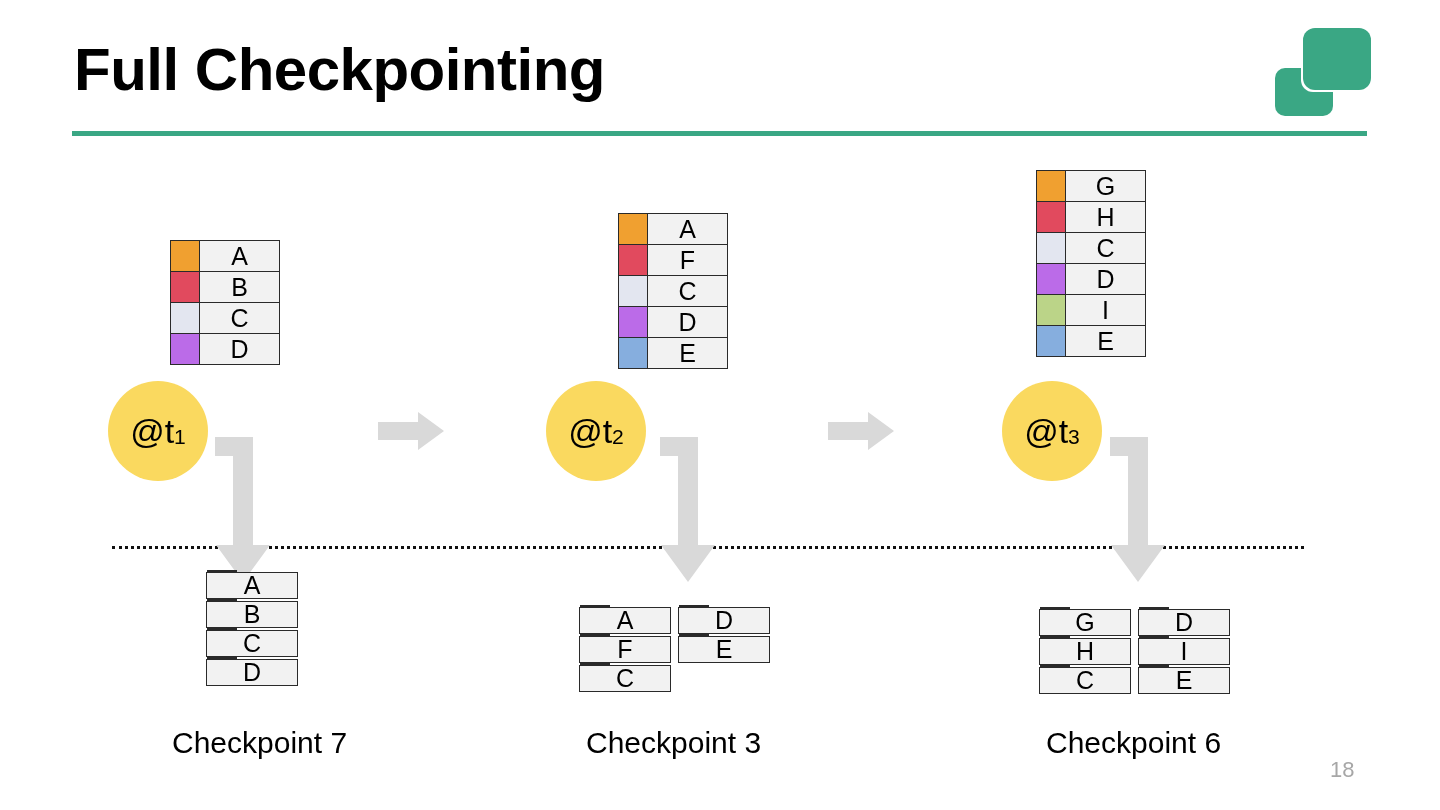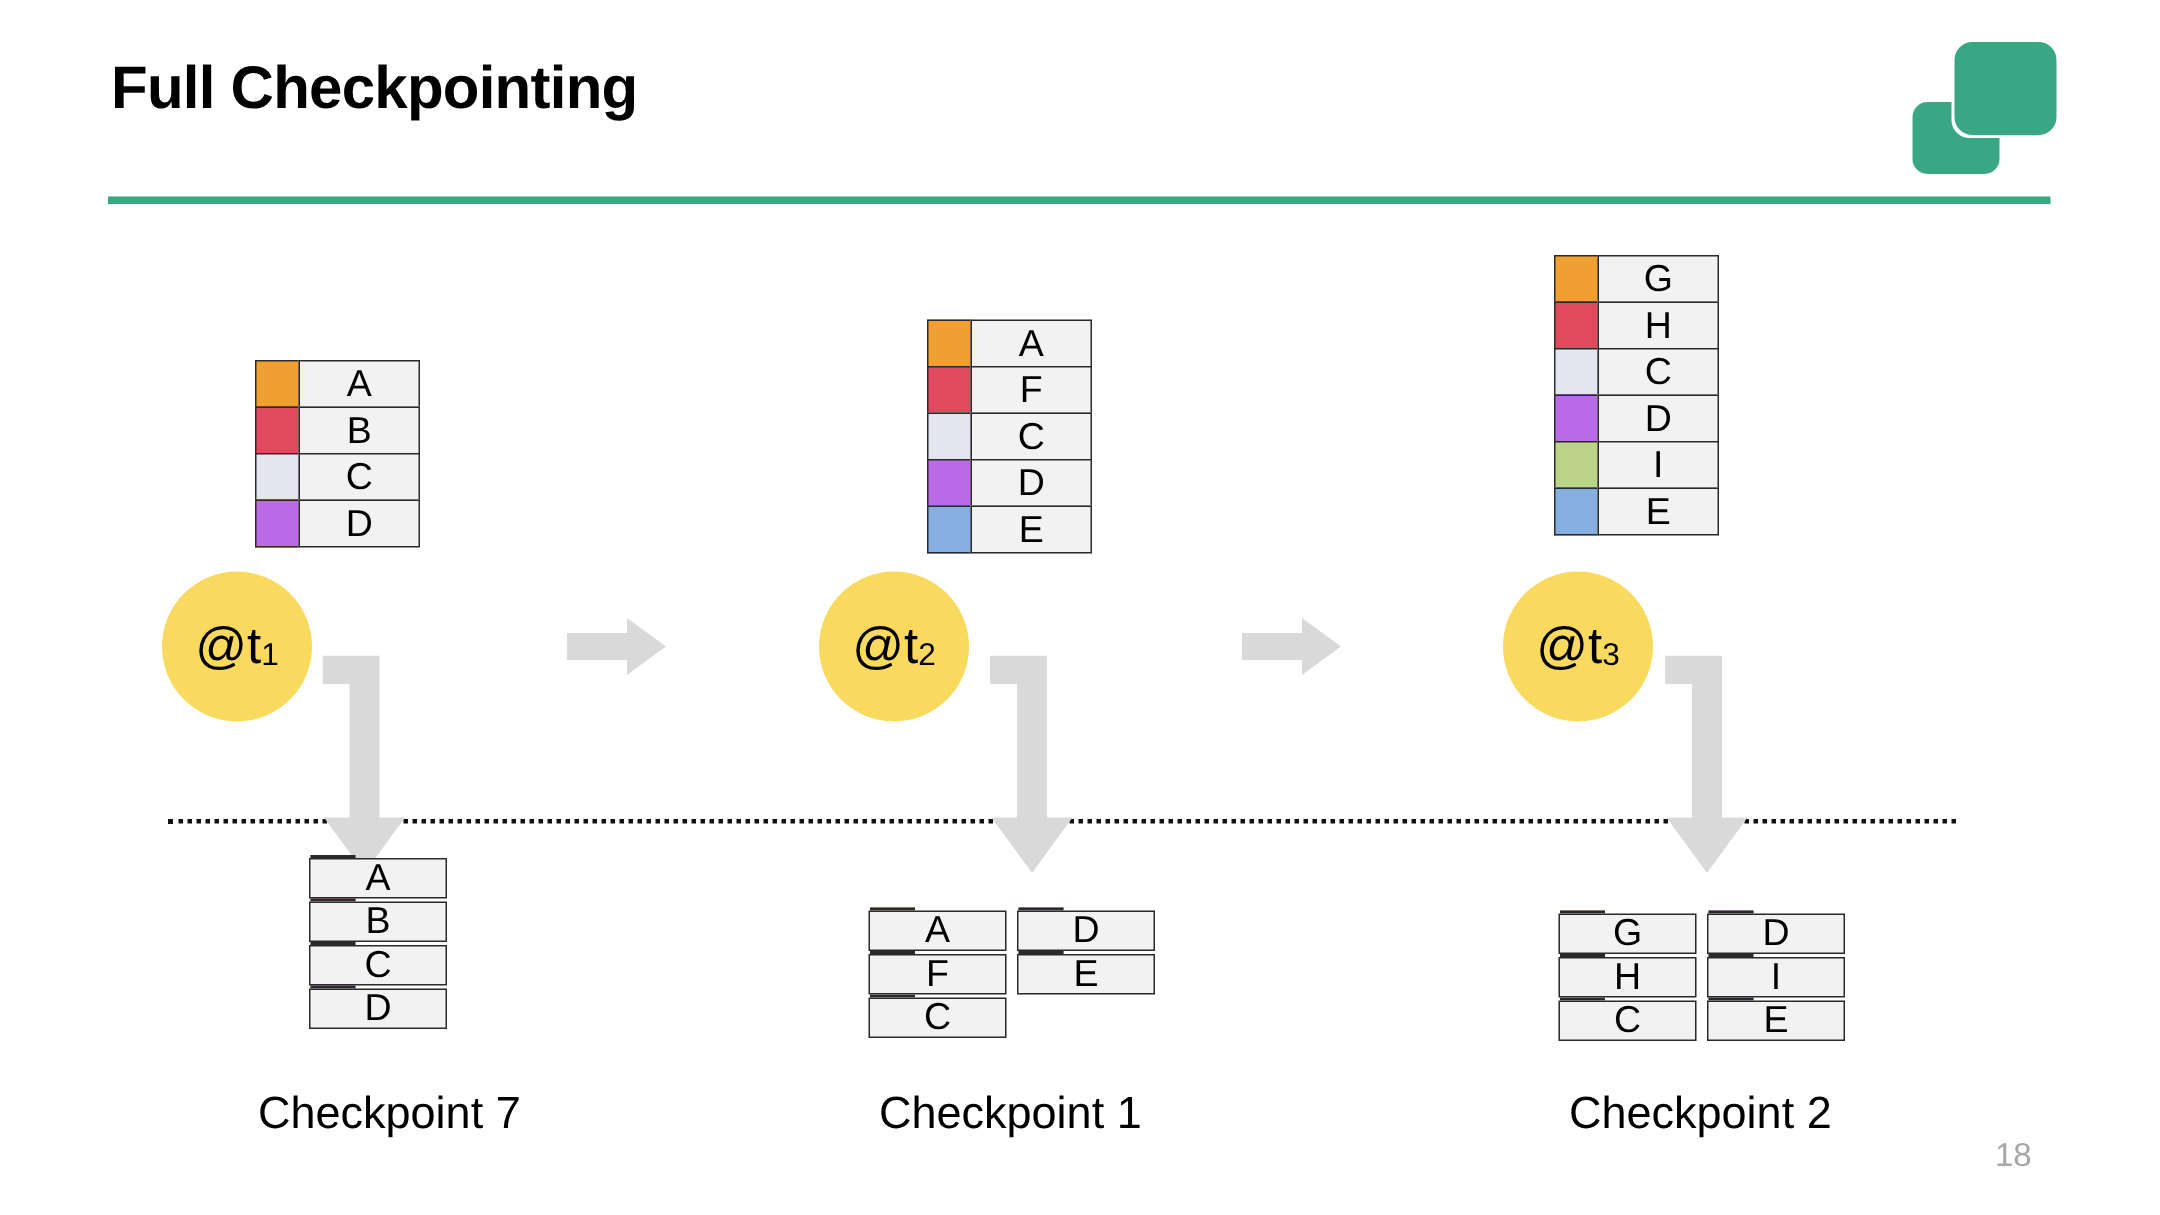--- a/index.html
+++ b/index.html
@@ -17,21 +17,21 @@
     height: 810px;
     background: #ffffff;
     overflow: hidden;
   }
 
   
   #slide-title {
     position: absolute;
     left: 74px;
     top: 38px;
-    font-size: 40px;
+    font-size: 60px;
     font-weight: bold;
     letter-spacing: -0.5px;
     color: #000000;
     line-height: 1.05;
     white-space: nowrap;
   }
   #title-rule {
     position: absolute;
     left: 72px;
     top: 131px;
@@ -362,16 +362,16 @@
           <div class="cell w92">I</div>
         </div>
         <div class="row">
           <div class="swatch" style="background: rgb(134, 174, 222);"></div>
           <div class="cell w92">E</div>
         </div>
       </div>
     </div>
 
   <div class="cp-caption" id="cap-1" style="left:172px; top:726px;">Checkpoint 7</div>
-  <div class="cp-caption" id="cap-2" style="left:586px; top:726px;">Checkpoint 1</div>
-  <div class="cp-caption" id="cap-3" style="left:1046px; top:726px;">Checkpoint 2</div>
+  <div class="cp-caption" id="cap-2" style="left:586px; top:726px;">Checkpoint 3</div>
+  <div class="cp-caption" id="cap-3" style="left:1046px; top:726px;">Checkpoint 6</div>
 
 </div>
 
 </body></html>

